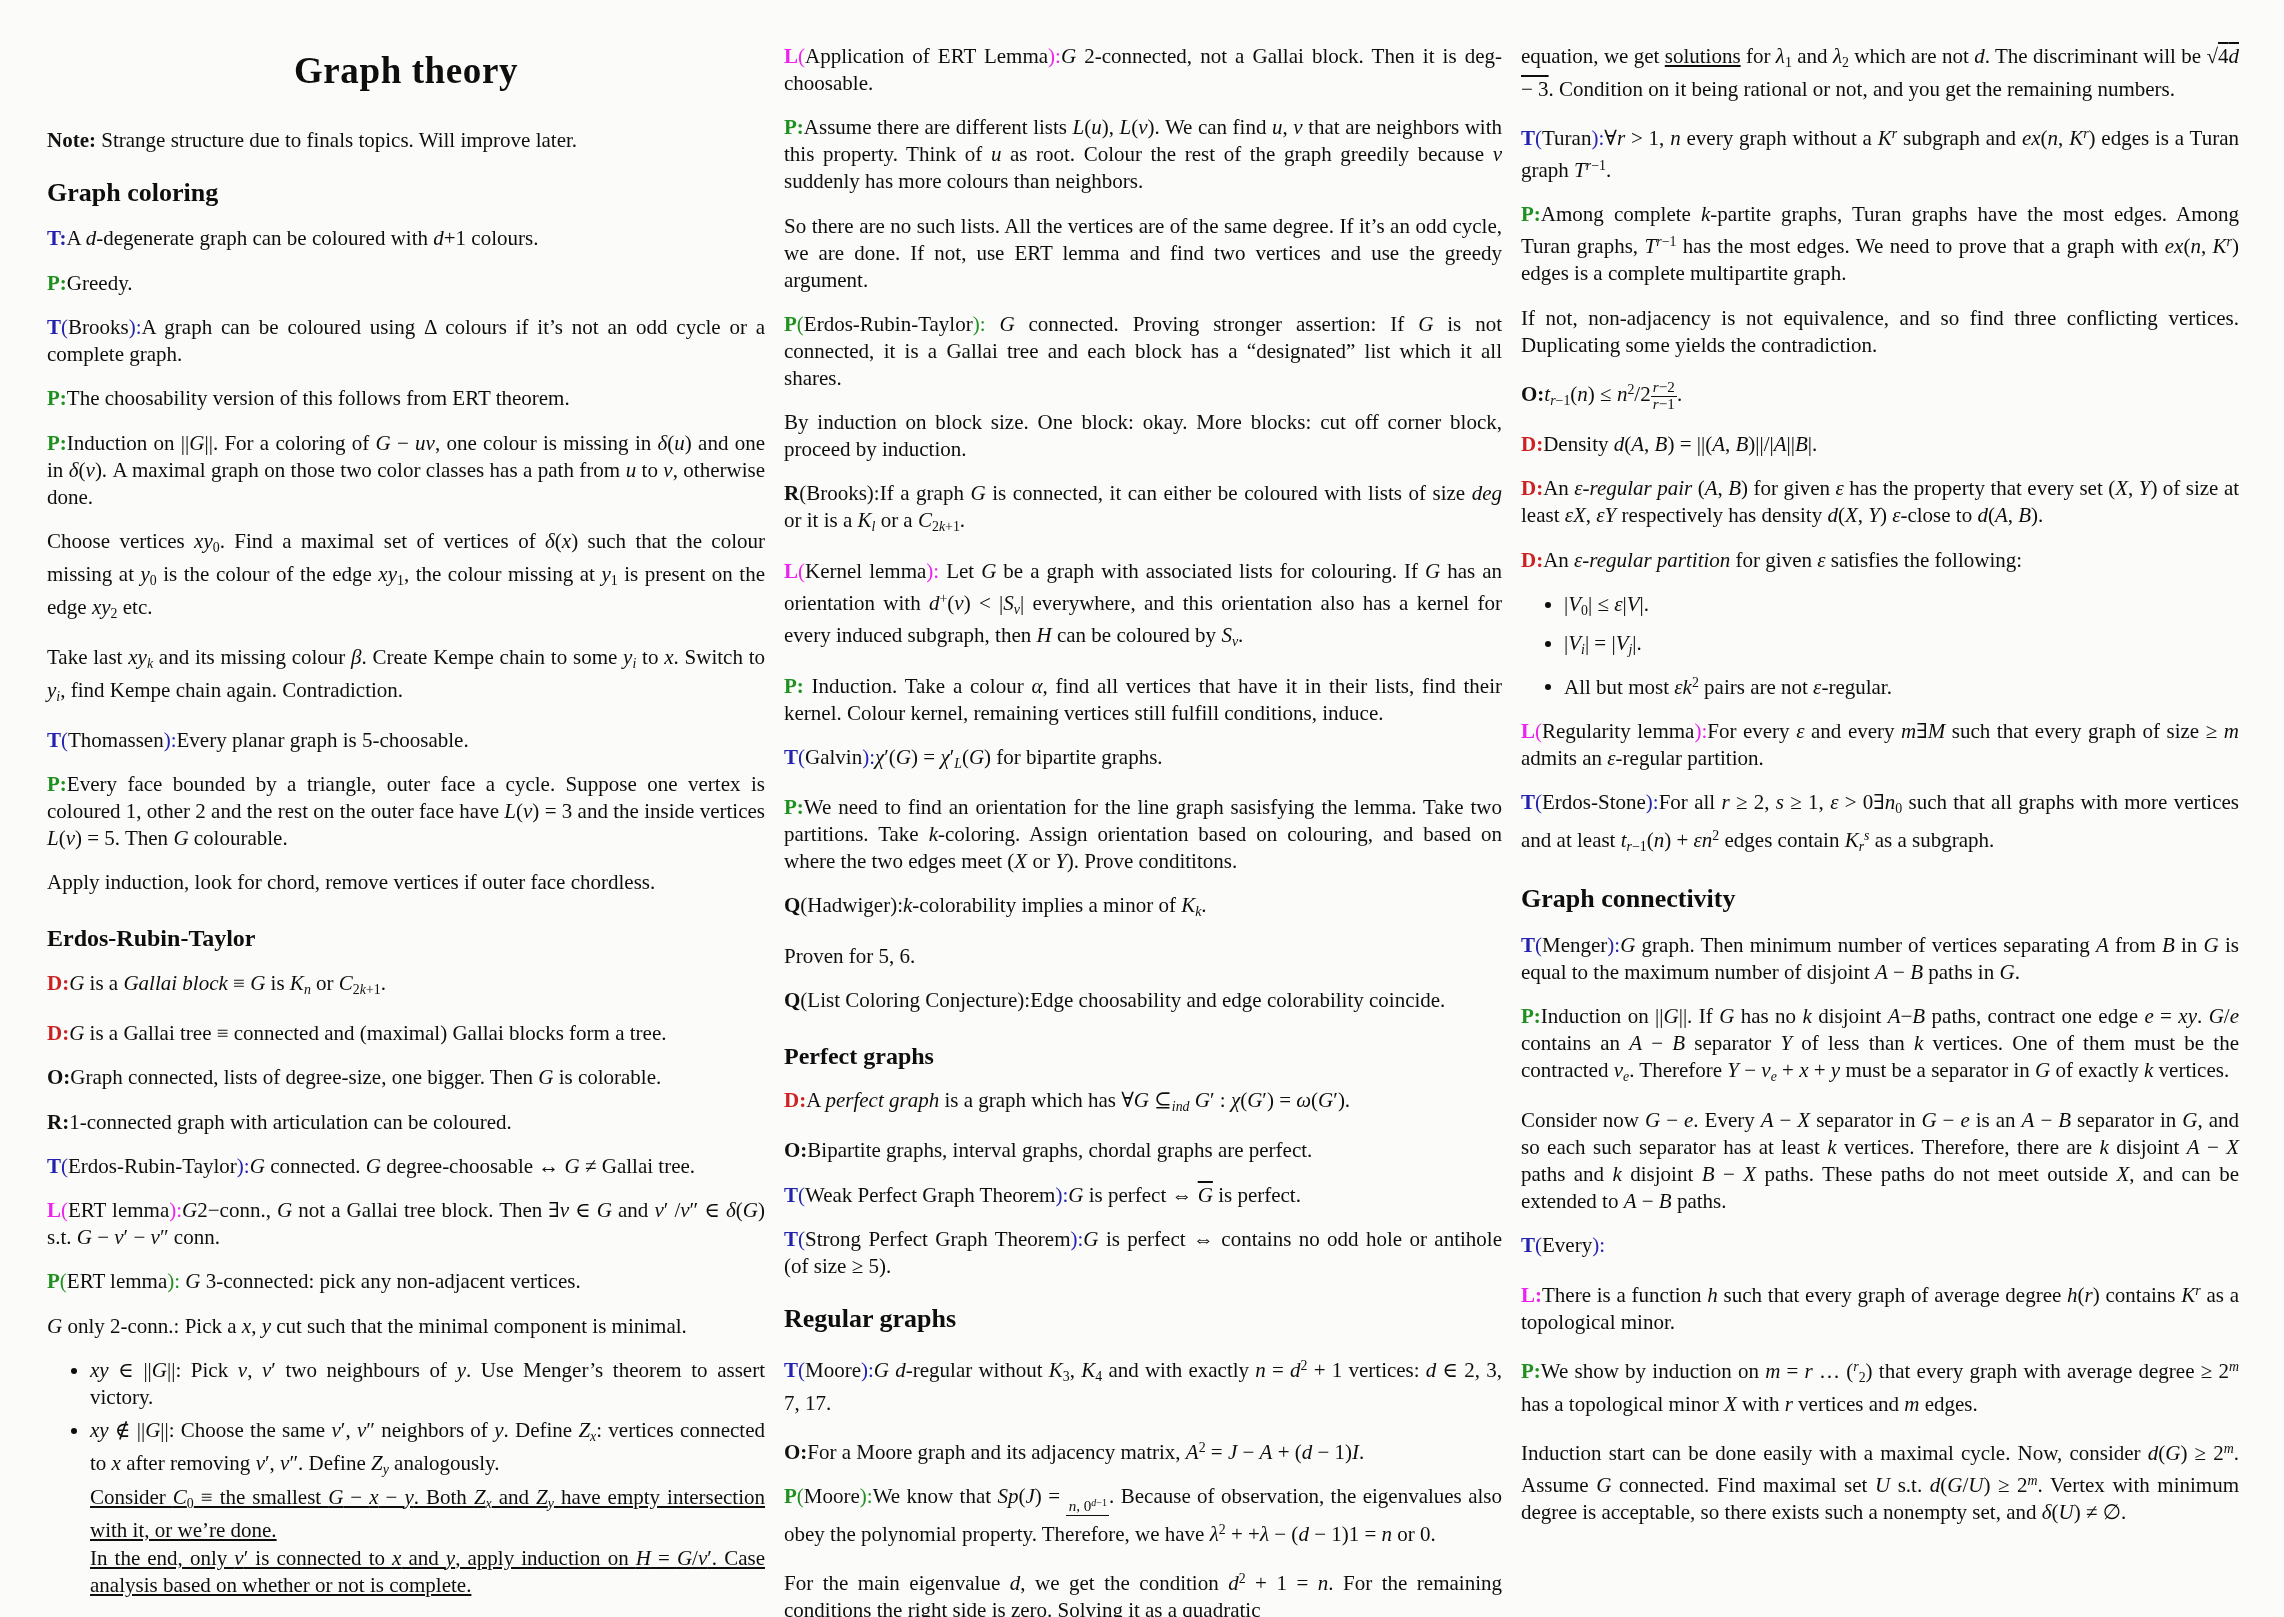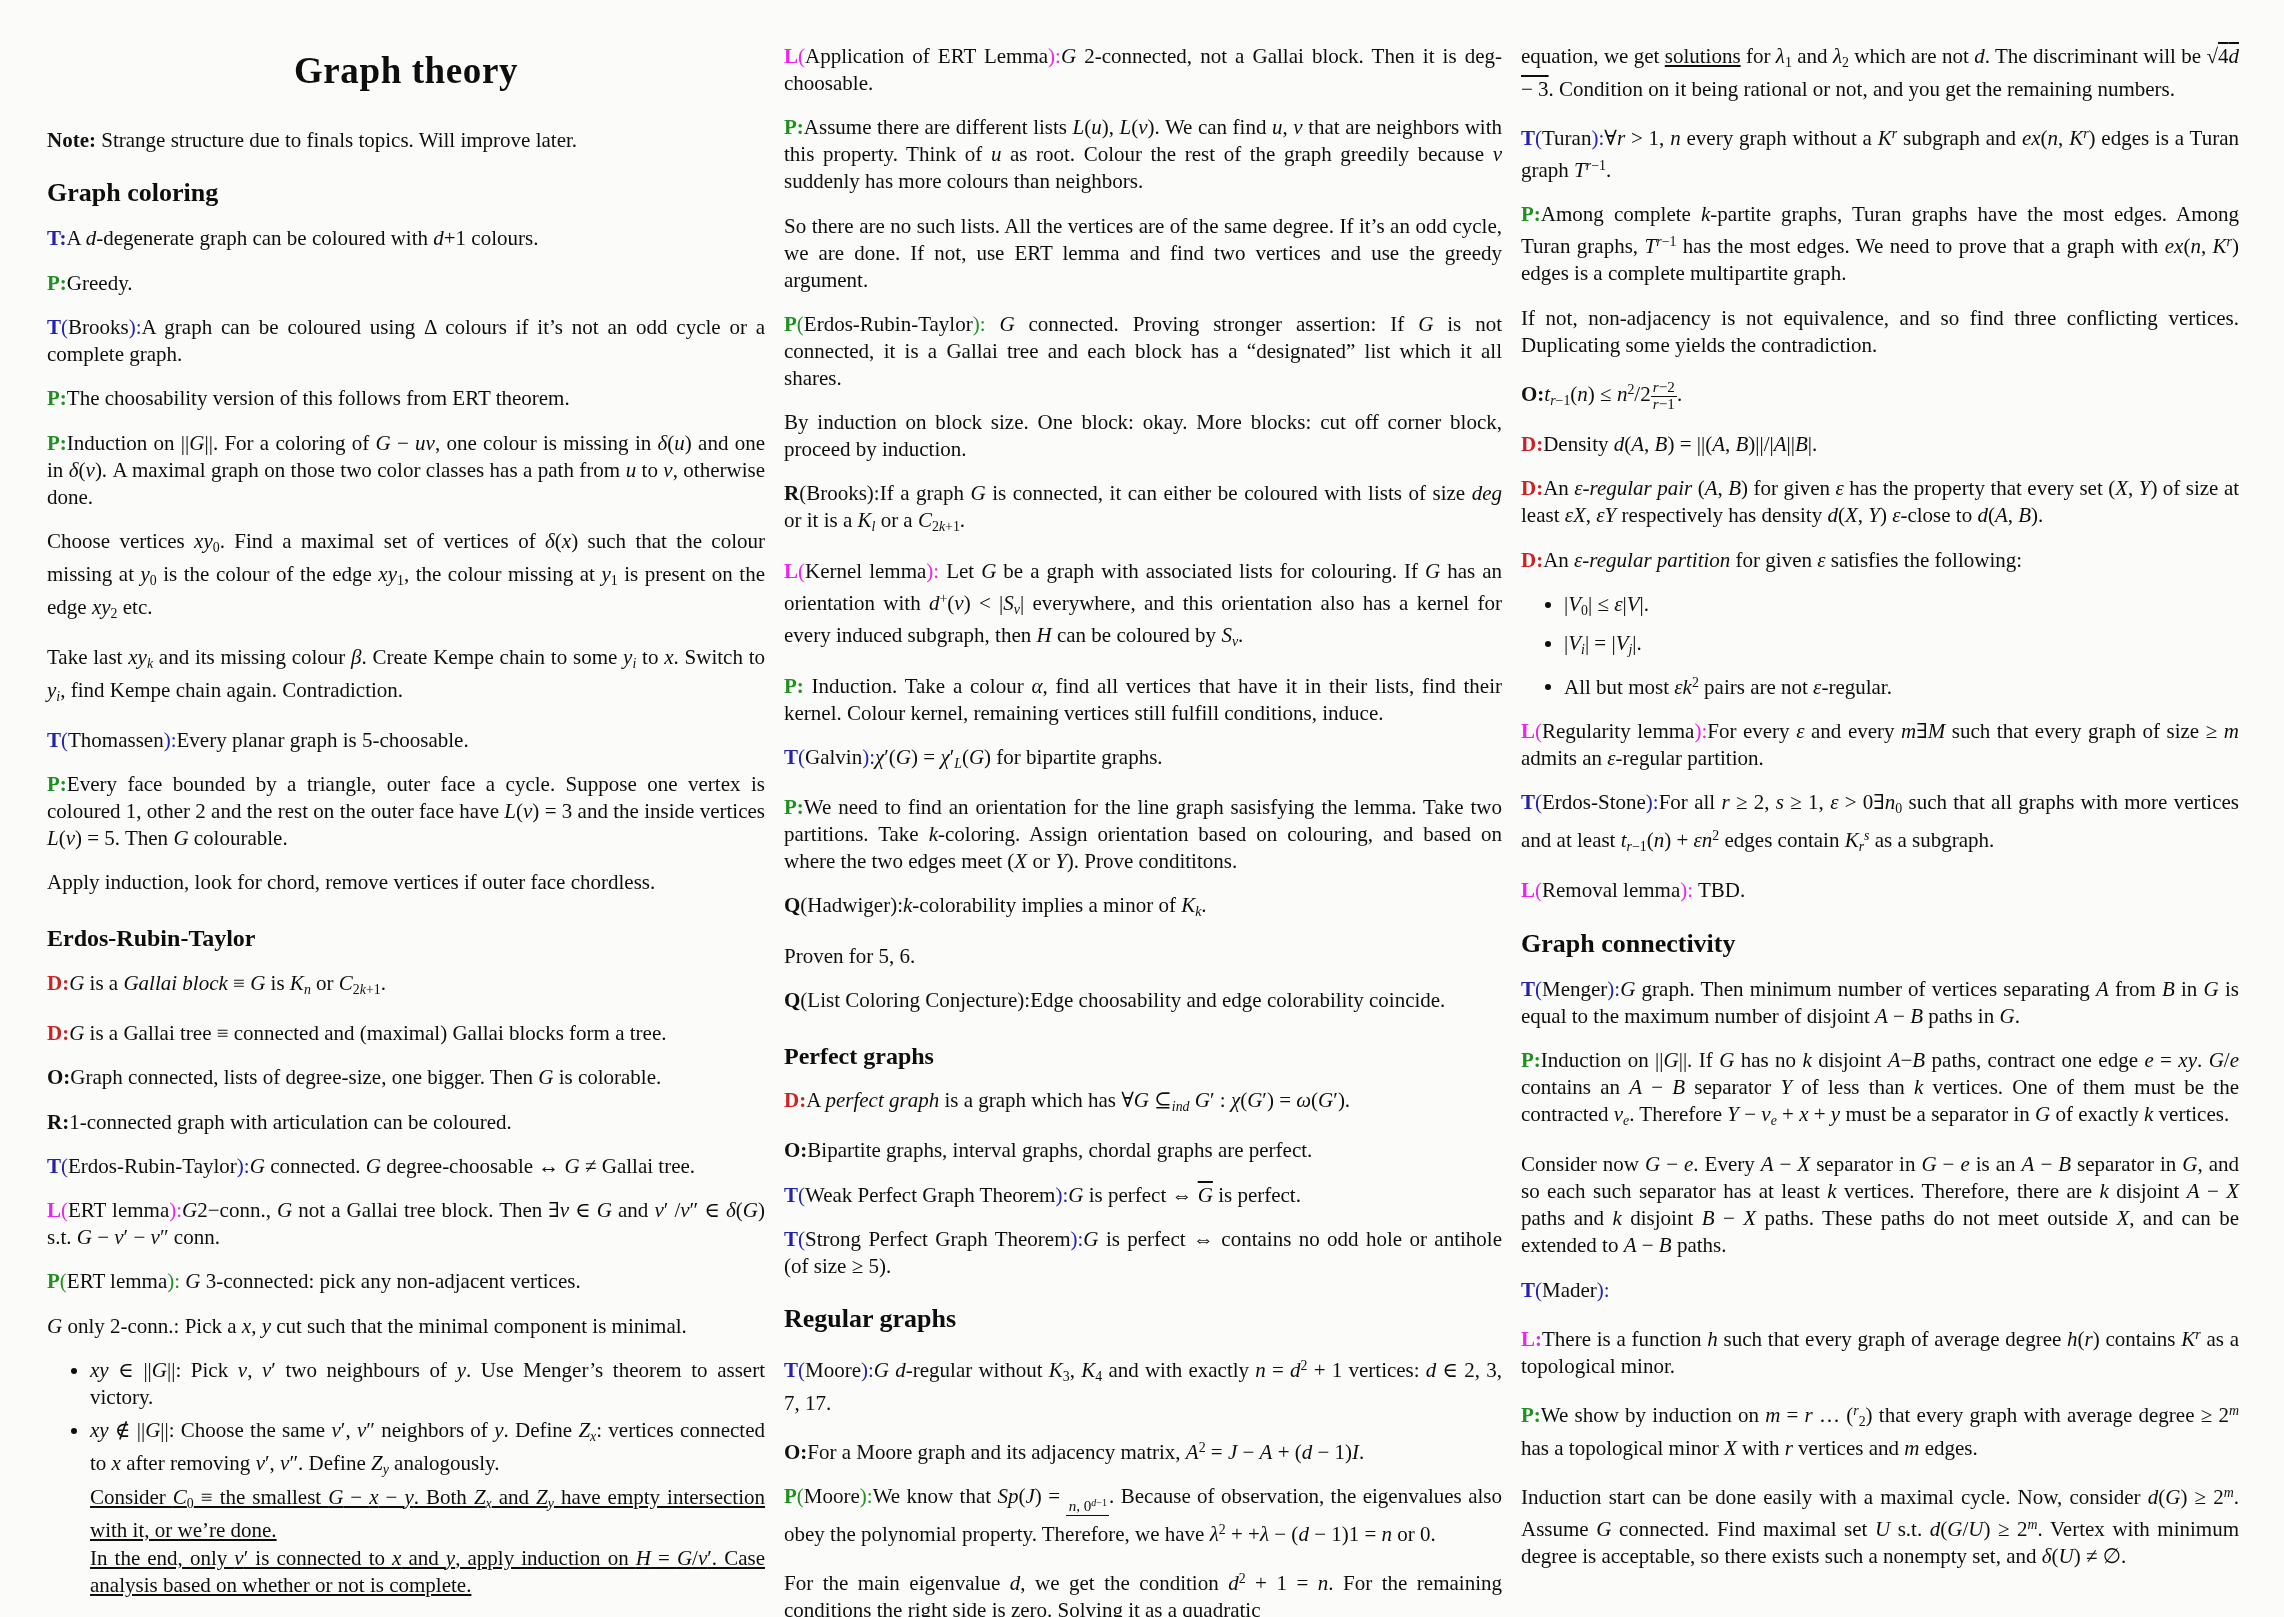--- a/index.html
+++ b/index.html
@@ -147,24 +147,23 @@
         </li>
         <li>
           <div class="bp">|<span class="it">V</span><span class="it sub">i</span>| = |<span class="it">V</span><span class="it sub">j</span>|.</div>
         </li>
         <li>
           <div class="bp">All but most <span class="it">εk</span><span class="sup">2</span> pairs are not <span class="it">ε</span>-regular.</div>
         </li>
       </ul>
       <p class="para"><span><span class="tag-letter" style="color: rgb(238, 34, 238);">L</span><span style="color: rgb(238, 34, 238);">(</span><span class="tag-name">Regularity lemma</span><span style="color: rgb(238, 34, 238);">)</span><span style="color: rgb(238, 34, 238);">:</span></span>For every <span class="it">ε</span> and every <span class="it">m</span>∃<span class="it">M</span> such that every graph of size ≥ <span class="it">m</span> admits an <span class="it">ε</span>-regular partition.</p>
       <p class="para"><span><span class="tag-letter" style="color: rgb(35, 35, 176);">T</span><span style="color: rgb(35, 35, 176);">(</span><span class="tag-name">Erdos-Stone</span><span style="color: rgb(35, 35, 176);">)</span><span style="color: rgb(35, 35, 176);">:</span></span>For all <span class="it">r</span> ≥ 2, <span class="it">s</span> ≥ 1, <span class="it">ε</span> &gt; 0∃<span class="it">n</span><span class="sub">0</span> such that all graphs with more vertices and at least <span class="it">t</span><span class="it sub">r</span><span class="sub">−1</span>(<span class="it">n</span>) + <span class="it">εn</span><span class="sup">2</span> edges contain <span class="it">K</span><span class="it sub">r</span><span class="it sup">s</span> as a subgraph.</p>
-      <p class="para"><span><span class="tag-letter" style="color: rgb(238, 34, 238);">L</span><span style="color: rgb(238, 34, 238);">(</span><span class="tag-name">Removal lemma</span><span style="color: rgb(238, 34, 238);">)</span><span style="color: rgb(238, 34, 238);">:</span></span> TBD.</p>
       <div class="section">Graph connectivity</div>
       <p class="para"><span><span class="tag-letter" style="color: rgb(35, 35, 176);">T</span><span style="color: rgb(35, 35, 176);">(</span><span class="tag-name">Menger</span><span style="color: rgb(35, 35, 176);">)</span><span style="color: rgb(35, 35, 176);">:</span></span><span class="it">G</span> graph. Then minimum number of vertices separating <span class="it">A</span> from <span class="it">B</span> in <span class="it">G</span> is equal to the maximum number of disjoint <span class="it">A</span> − <span class="it">B</span> paths in <span class="it">G</span>.</p>
       <p class="para"><span><span class="tag-letter" style="color: rgb(32, 144, 32);">P</span><span class="tag-colon-bold" style="color: rgb(32, 144, 32);">:</span></span>Induction on ||<span class="it">G</span>||. If <span class="it">G</span> has no <span class="it">k</span> disjoint <span class="it">A</span>−<span class="it">B</span> paths, contract one edge <span class="it">e</span> = <span class="it">xy</span>. <span class="it">G</span>/<span class="it">e</span> contains an <span class="it">A</span> − <span class="it">B</span> separator <span class="it">Y</span> of less than <span class="it">k</span> vertices. One of them must be the contracted <span class="it">v</span><span class="it sub">e</span>. Therefore <span class="it">Y</span> − <span class="it">v</span><span class="it sub">e</span> + <span class="it">x</span> + <span class="it">y</span> must be a separator in <span class="it">G</span> of exactly <span class="it">k</span> vertices.</p>
       <p class="para">Consider now <span class="it">G</span> − <span class="it">e</span>. Every <span class="it">A</span> − <span class="it">X</span> separator in <span class="it">G</span> − <span class="it">e</span> is an <span class="it">A</span> − <span class="it">B</span> separator in <span class="it">G</span>, and so each such separator has at least <span class="it">k</span> vertices. Therefore, there are <span class="it">k</span> disjoint <span class="it">A</span> − <span class="it">X</span> paths and <span class="it">k</span> disjoint <span class="it">B</span> − <span class="it">X</span> paths. These paths do not meet outside <span class="it">X</span>, and can be extended to <span class="it">A</span> − <span class="it">B</span> paths.</p>
-      <p class="para"><span><span class="tag-letter" style="color: rgb(35, 35, 176);">T</span><span style="color: rgb(35, 35, 176);">(</span><span class="tag-name">Mader</span><span style="color: rgb(35, 35, 176);">)</span><span style="color: rgb(35, 35, 176);">:</span></span></p>
+      <p class="para"><span><span class="tag-letter" style="color: rgb(35, 35, 176);">T</span><span style="color: rgb(35, 35, 176);">(</span><span class="tag-name">Every</span><span style="color: rgb(35, 35, 176);">)</span><span style="color: rgb(35, 35, 176);">:</span></span></p>
       <p class="para"><span><span class="tag-letter" style="color: rgb(238, 34, 238);">L</span><span class="tag-colon-bold" style="color: rgb(238, 34, 238);">:</span></span>There is a function <span class="it">h</span> such that every graph of average degree <span class="it">h</span>(<span class="it">r</span>) contains <span class="it">K</span><span class="it sup">r</span> as a topological minor.</p>
       <p class="para"><span><span class="tag-letter" style="color: rgb(32, 144, 32);">P</span><span class="tag-colon-bold" style="color: rgb(32, 144, 32);">:</span></span>We show by induction on <span class="it">m</span> = <span class="it">r</span> … (<span class="it sup">r</span><span class="sub">2</span>) that every graph with average degree ≥ 2<span class="it sup">m</span> has a topological minor <span class="it">X</span> with <span class="it">r</span> vertices and <span class="it">m</span> edges.</p>
       <p class="para">Induction start can be done easily with a maximal cycle. Now, consider <span class="it">d</span>(<span class="it">G</span>) ≥ 2<span class="it sup">m</span>. Assume <span class="it">G</span> connected. Find maximal set <span class="it">U</span> s.t. <span class="it">d</span>(<span class="it">G</span>/<span class="it">U</span>) ≥ 2<span class="it sup">m</span>. Vertex with minimum degree is acceptable, so there exists such a nonempty set, and <span class="it">δ</span>(<span class="it">U</span>) ≠ ∅.</p>
     </div>
 </div>
 
 
 </body></html>

